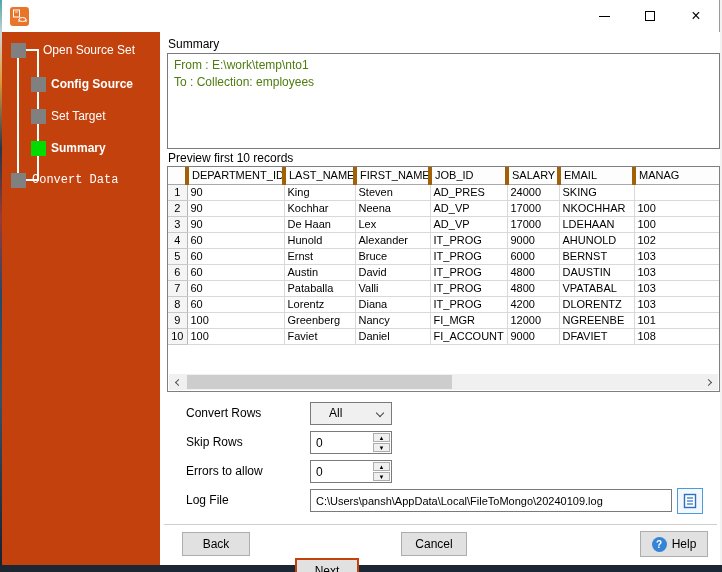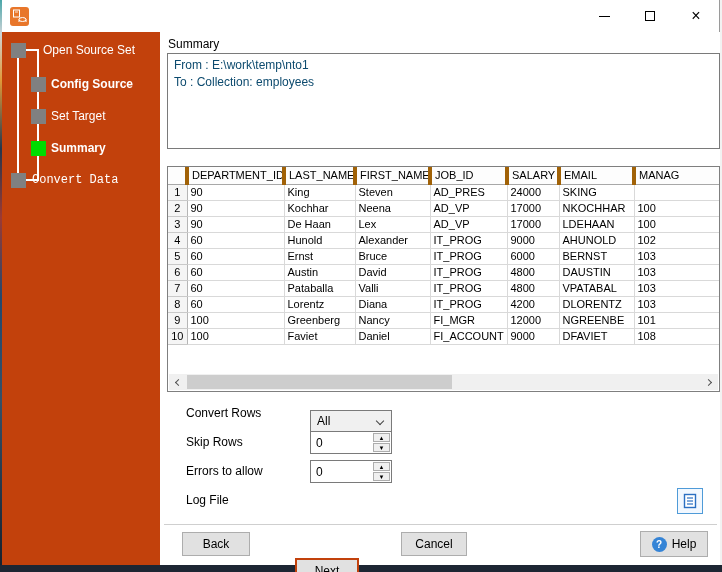--- a/index.html
+++ b/index.html
@@ -29,40 +29,40 @@
   .step-square { position:absolute; width:15px; height:15px; background:#808080; }
   .step-square.active { background:#00dc00; }
   .step-label { position:absolute; font-size:12px; color:#ffffff; white-space:nowrap; line-height:16px; }
   .step-label.active { font-weight:bold; }
 
   
   .main { position:absolute; left:158px; top:32px; width:560px; height:533px; background:#ffffff; }
   .lbl { position:absolute; font-size:12px; color:#000; white-space:nowrap; }
 
   .summary-box { position:absolute; left:7px; top:21px; width:553px; height:96px; border:1px solid #7a7a7a; background:#fff;
-    font-size:12px; line-height:17px; padding:3px 6px; color:#0c4a6e; }
+    font-size:12px; line-height:17px; padding:3px 6px; color:#4d7c0f; }
 
   
   .grid-wrap { position:absolute; left:7px; top:134px; width:553px; height:226px; border:1px solid #7f7f7f; background:#fff; overflow:hidden; }
   table.grid { border-collapse:collapse; table-layout:fixed; width:586px; font-size:11px; }
   table.grid th, table.grid td { height:16px; padding:0 3px; white-space:nowrap; overflow:hidden; font-weight:normal; text-align:left; line-height:15px; }
   table.grid thead th { background:#fdfdfd; border-right:4px solid #a16207; border-bottom:1px solid #a8a8a8; height:17px; }
   table.grid tbody th { background:#f5f5f5; border-right:1px solid #b5b5b5; border-bottom:1px solid #c9c9c9; text-align:center; padding:0 1px; }
   table.grid tbody td { border-right:1px solid #d9d9d9; border-bottom:1px solid #d9d9d9; }
 
   .hscroll { position:absolute; left:1px; right:1px; bottom:1px; height:16px; background:#f0f0f0; }
   .scroll-arrow { position:absolute; top:0; width:16px; height:16px; display:flex; align-items:center; justify-content:center; }
   .scroll-arrow.left { left:0; } .scroll-arrow.right { right:0; }
   .chev { width:5px; height:5px; border-right:1.5px solid #505050; border-bottom:1.5px solid #505050; display:block; }
   .chev.l { transform:rotate(135deg); margin-left:3px; } .chev.r { transform:rotate(-45deg); margin-right:3px; }
   .scroll-thumb { position:absolute; left:18px; top:1px; width:265px; height:14px; background:#cdcdcd; }
 
   
-  .combo { position:absolute; left:150px; top:378px; width:82px; height:23px; background:#f0f0f0; border:1px solid #7a7a7a;
-    font-size:12px; line-height:21px; padding-left:6px; }
+  .combo { position:absolute; left:150px; top:370px; width:82px; height:23px; background:#f0f0f0; border:1px solid #7a7a7a;
+    font-size:12px; line-height:21px; padding-left:18px; }
   .combo .chevron-down { position:absolute; right:8px; top:7px; width:6px; height:6px; border-right:1.4px solid #444; border-bottom:1.4px solid #444; transform:rotate(45deg); }
   .stepper { position:absolute; left:150px; width:82px; height:23px; background:#fff; border:1px solid #7a7a7a; }
   .stepper input { position:absolute; left:0; top:0; width:62px; height:21px; border:none; outline:none; font-size:12px; padding-left:5px; font-family:"Liberation Sans",sans-serif; }
   .spin-col { position:absolute; right:1px; top:1px; width:17px; height:19px; display:flex; flex-direction:column; gap:1px; }
   .spin-btn { flex:1; background:#f0f0f0; border:1px solid #adadad; font-size:6px; line-height:6px; display:flex; align-items:center; justify-content:center; color:#000; }
   .log-input { position:absolute; left:150px; top:457px; width:362px; height:23px; border:1px solid #7a7a7a; font-size:11px; padding-left:5px; font-family:"Liberation Sans",sans-serif; outline:none; }
   .browse-btn { position:absolute; left:517px; top:456px; width:26px; height:26px; background:#f2f8ff; border:1px solid #4f9bd8; display:flex; align-items:center; justify-content:center; }
 
   .separator { position:absolute; left:4px; top:492px; width:553px; height:1px; background:#cfcfcf; }
 
@@ -131,20 +131,21 @@
   </div>
 
   <div class="main">
 
     <span class="lbl" style="left:8px; top:5px;">Summary</span>
     <div class="summary-box">
       <div>From : E:\work\temp\nto1</div>
       <div>To : Collection: employees</div>
     </div>
 
+    <span class="lbl" style="left:8px; top:119px;">Preview first 10 records</span>
 
     <div class="grid-wrap">
       <table class="grid">
         <colgroup>
           <col style="width:19px">
             <col style="width:97px">
             <col style="width:71px">
             <col style="width:75px">
           <col style="width:77px">
             <col style="width:52px">
@@ -304,20 +305,21 @@
         <div class="spin-btn">
             <span>▲</span>
           </div>
         <div class="spin-btn">
             <span>▼</span>
           </div>
       </div>
     </div>
 
     <span class="lbl" style="left:26px; top:461px;">Log File</span>
+    <input class="log-input" value="C:\Users\pansh\AppData\Local\FileToMongo\20240109.log" style="">
     <div class="browse-btn">
       <svg width="16" height="16" viewBox="0 0 16 16">
         <rect x="2.5" y="1.5" width="11" height="13" fill="#ffffff" stroke="#2a6fc2" stroke-width="1.4"></rect>
         <line x1="5" y1="5" x2="11" y2="5" stroke="#2a6fc2" stroke-width="1.2"></line>
         <line x1="5" y1="8" x2="11" y2="8" stroke="#2a6fc2" stroke-width="1.2"></line>
         <line x1="5" y1="11" x2="11" y2="11" stroke="#2a6fc2" stroke-width="1.2"></line>
       </svg>
     </div>
 
     <div class="separator"></div>

